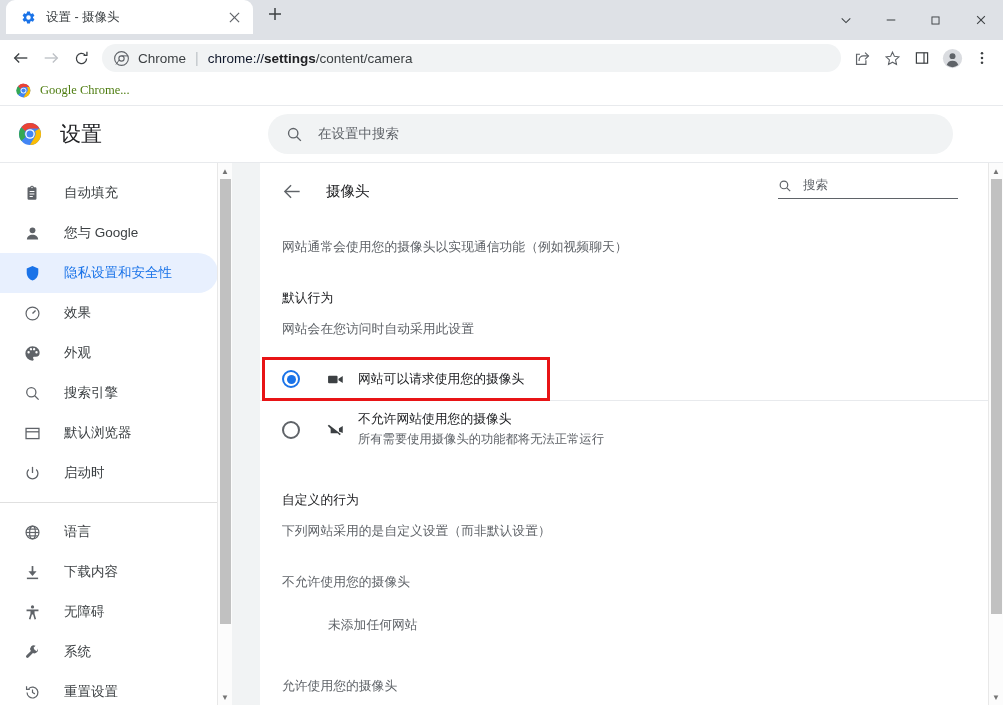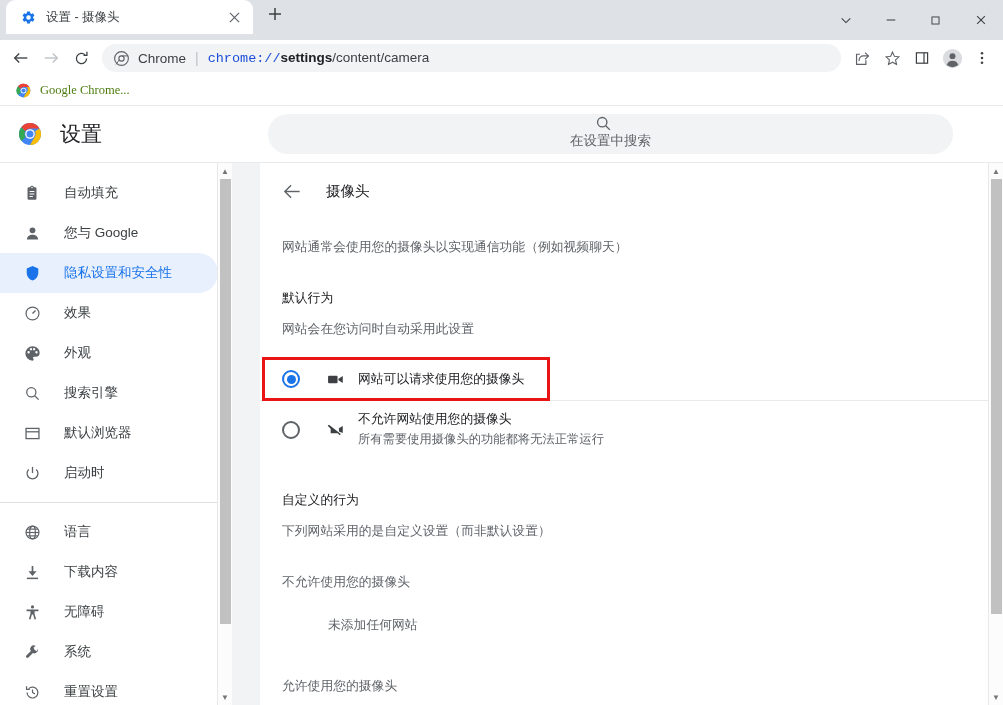--- a/index.html
+++ b/index.html
@@ -42,21 +42,21 @@
   .tbtn.dim { color: #bdc1c6; }
   .omnibox {
     flex: 1; height: 28px; background: #f1f3f4; border-radius: 14px;
     display: flex; align-items: center; padding: 0 12px; margin: 0 6px;
     font-size: 13.5px; overflow: hidden;
   }
   .omni-chrome-icon { width: 16px; height: 16px; margin-right: 8px; flex:0 0 16px; display:flex;align-items:center;}
   .omni-label { color: #3c4043; font-size: 13.5px; white-space: nowrap; }
   .omni-sep { color: #bdc1c6; margin: 0 9px; font-size: 14px; }
   .omni-url { white-space: nowrap; font-size: 13.5px; }
-  .omni-url .scheme { color: #1d4ed8; font-family: Liberation Mono, monospace; }
+  .omni-url .scheme { color: #0f172a; }
   .omni-url .host { color: #202124; font-weight: bold; }
   .omni-url .path { color: #3c4043; }
   .toolbar-right { display: flex; align-items: center; }
 
   
   .bookmarkbar { height: 30px; background: #ffffff; display: flex; align-items: center; padding: 0 8px; flex: 0 0 30px; border-bottom: 1px solid #e8eaed;}
   .bm { display: flex; align-items: center; height: 24px; padding: 0 8px; border-radius: 4px; }
   .bm-icon { width: 16px; height: 16px; margin-right: 8px; flex:0 0 16px; display:flex;align-items:center;}
   .bm-label { font-size: 12.5px; color: #4d7c0f; white-space: nowrap; font-family: Liberation Serif, serif; }
 
@@ -65,21 +65,20 @@
   .settings-header {
     height: 56px; display: flex; align-items: center; background: #ffffff;
     position: relative;
   }
   .sh-logo { width: 24px; height: 24px; margin-left: 18px; margin-right: 18px; flex:0 0 24px;}
   .sh-title { font-size: 21px; color: #202124; font-weight: normal; }
   .sh-search {
     position: absolute; left: 268px; right: 50px; height: 40px;
     background: #f1f3f4; border-radius: 20px; display: flex; align-items: center;
     padding: 0 18px;
-    flex-direction: column;
   }
   .sh-search-icon { width: 18px; height: 18px; margin-right: 14px; color: #5f6368; flex:0 0 18px; display:flex;align-items:center;}
   .sh-search-ph { font-size: 13.5px; color: #5f6368; }
 
   
   .body-split { position: absolute; top: 56px; left: 0; right: 0; bottom: 0; display: flex; background: #ffffff; border-top: 1px solid #e8eaed;}
 
   
   .sidebar {
     width: 232px; background: #ffffff; position: relative; flex: 0 0 232px;
@@ -458,20 +457,29 @@
         <div class="card">
 
           <div class="c-header">
             <span class="back-icon">
               <svg width="21" height="21" viewBox="0 0 22 22" stroke="#5f6368" stroke-width="1.5" fill="none">
                   <line x1="3.5" y1="11" x2="18.5" y2="11"></line>
                   <polyline points="9.5,4.5 3,11 9.5,17.5"></polyline>
                 </svg>
             </span>
             <span class="c-title">摄像头</span>
+            <div class="c-search">
+              <span class="c-search-icon">
+                <svg width="14" height="14" viewBox="0 0 20 20" stroke="#5f6368" stroke-width="1.7" fill="none">
+                    <circle cx="8.5" cy="8.5" r="5.4"></circle>
+                    <line x1="12.6" y1="12.6" x2="17.4" y2="17.4"></line>
+                  </svg>
+              </span>
+              <span class="c-search-ph">搜索</span>
+            </div>
           </div>
 
           <div class="c-desc">网站通常会使用您的摄像头以实现通信功能（例如视频聊天）</div>
 
           <div class="sec-title">默认行为</div>
           <div class="sec-sub">网站会在您访问时自动采用此设置</div>
 
           <div class="radio-group">
 
             <div class="radio-row">

